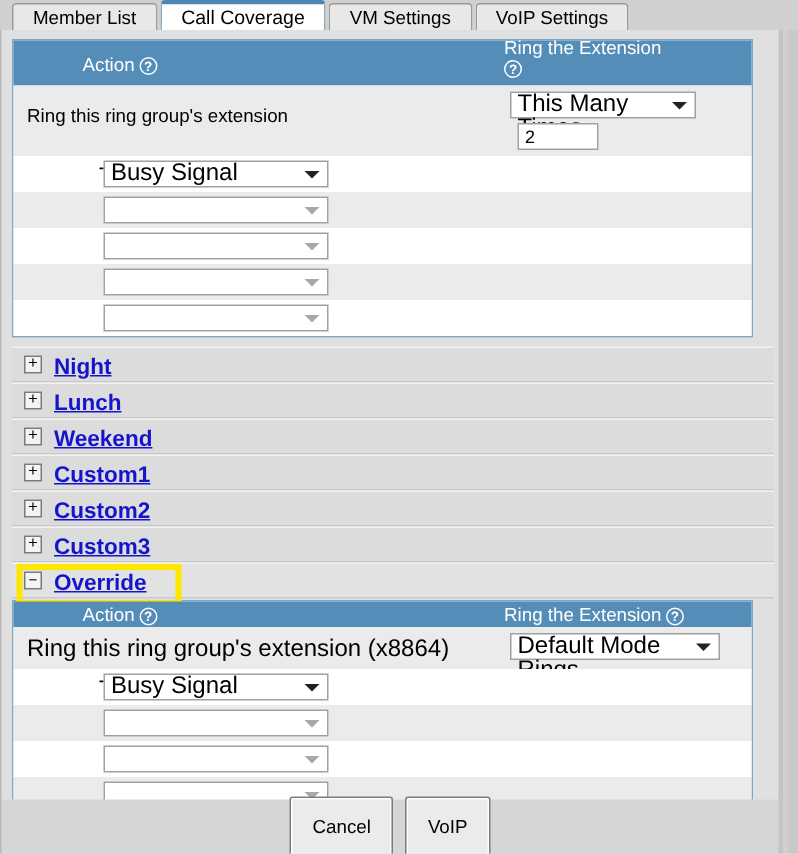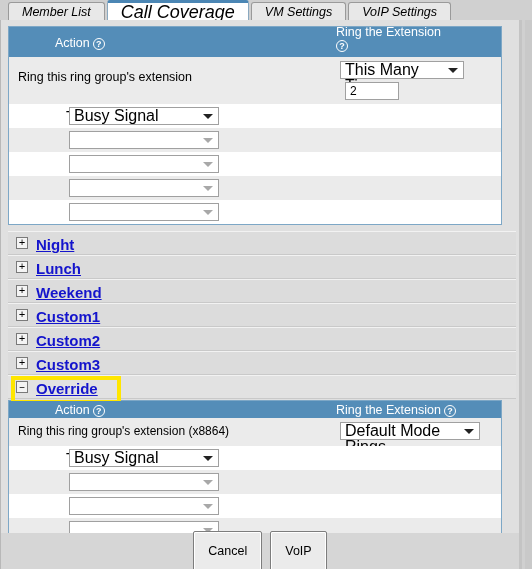--- a/index.html
+++ b/index.html
@@ -10,21 +10,21 @@
     font-size:12px;
     color:#000;
     overflow:hidden;
   }
   .app{position:relative;width:532px;height:569px;}
 
   
   .tabstrip{
     position:absolute;left:0;top:0;width:532px;height:21px;
     background:#d0d0d0;
-    display:flex;align-items:flex-end;font-style:italic;
+    display:flex;align-items:flex-end;
   }
   .tab{
     height:19px;line-height:19px;
     padding:0 13px;
     margin-right:2px;
     background:#e8e8e8;
     border:1px solid #9a9a9a;
     border-bottom:none;
     border-radius:3px 3px 0 0;
     font-size:12.5px;
@@ -32,21 +32,21 @@
     white-space:nowrap;
     box-sizing:border-box;
   }
   .tab.first{margin-left:8px;}
   .tab.active{
     background:#ffffff;
     border-top:3px solid #4b86b4;
     border-left:1px solid #8aa9c0;
     border-right:1px solid #8aa9c0;
     height:21px;line-height:18px;
-    font-size:18px;
+    font-size:13px;
     margin-top:28px;
   }
 
   
   .panel{
     position:absolute;left:0;top:20px;
     width:522px;height:532px;
     background:#e0e0e0;
     border-left:1px solid #b8b8b8;
     border-right:3px solid #c4c4c4;
@@ -100,21 +100,21 @@
   .arow.gray{background:#ebebeb;}
   .arow.tall{height:47px;background:#ebebeb;}
   .arow.mid{height:28px;background:#ebebeb;}
 
   .ringtext{
     position:absolute;left:9px;top:13px;
     font-size:12.5px;color:#000;
   }
   .ringtext2{
     position:absolute;left:9px;top:6px;
-    font-size:12px;color:#000;
+    font-size:16px;color:#000;
   }
   .thenlbl{
     position:absolute;left:9px;top:4px;font-size:14px;margin-left:48px;
   }
 
   
   .sel{
     position:absolute;
     box-sizing:border-box;
     background:#ffffff;

